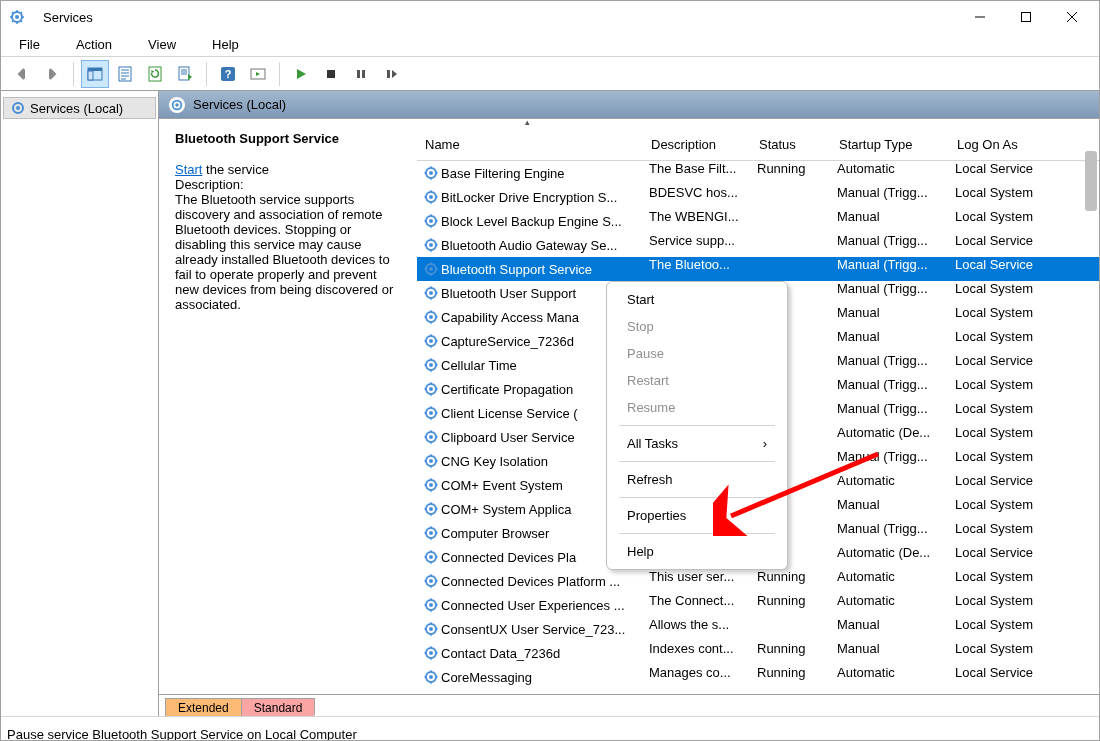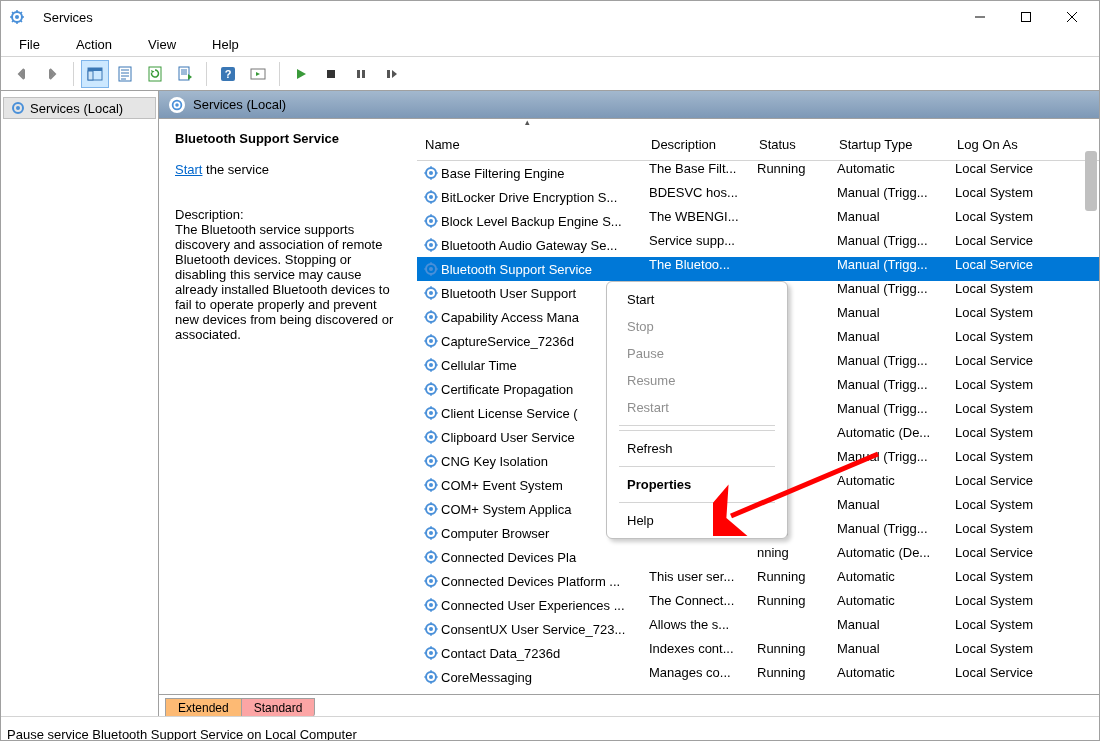--- a/index.html
+++ b/index.html
@@ -32,21 +32,21 @@
   .main{display:flex;height:calc(100% - 32px - 24px - 34px - 24px)}
   .left-pane{width:158px;border-right:1px solid var(--border-gray);padding-top:4px}
   .tree-item{display:flex;align-items:center;gap:4px;padding:2px 6px;margin:2px;background:#e5e5e5;border:1px solid #bfbfbf}
   .right-pane{flex:1;display:flex;flex-direction:column;overflow:hidden}
   .pane-header{height:28px;background:linear-gradient(#a3b8ce,#7d98b6);display:flex;align-items:center;gap:8px;padding:0 10px;border-bottom:1px solid var(--border-gray);color:#fff}
   .pane-header span{color:#000}
   .content{flex:1;display:flex;overflow:hidden;position:relative}
   .detail-col{width:258px;padding:12px 16px;overflow:hidden}
   .detail-col h2{font-size:13px;font-weight:600;margin:0 0 16px 0}
   .detail-col a{color:var(--link);text-decoration:underline}
-  .detail-col .desc-label{margin-top:30px}
+  .detail-col .desc-label{}
   
   .list-wrap{flex:1;position:relative;overflow:hidden}
   .list-header{display:flex;border-bottom:1px solid var(--border-light)}
   .list-header .col{padding:18px 8px 8px 8px;text-align:left;font-weight:400;border-right:1px solid transparent;position:relative}
   .list-header .col:first-child::after{content:"▴";position:absolute;right:50%;top:-2px;font-size:9px;color:#555}
   .list-body{overflow:hidden}
   .row{display:flex;height:24px}
   .row.selected{background:var(--sel-blue);color:#fff}
   .row .cell{padding:0 6px;white-space:nowrap;overflow:hidden;text-overflow:ellipsis}
   .col-name{width:226px;display:flex;align-items:center;gap:2px}
@@ -60,21 +60,21 @@
   .tabs{height:22px;border-top:1px solid var(--border-gray);display:flex;align-items:flex-end;padding-left:6px;font-size:12px}
   .tab{padding:2px 12px;border:1px solid var(--border-gray);border-bottom:none;position:relative;top:1px;background:#fdba74}
   .tab:not(.active){background:#fca5a5}
   .tab-backslash{border-left:none;border-radius:0 0 4px 0}
   
   .statusbar{height:36px;display:flex;align-items:center;padding:0 6px;border-top:1px solid var(--border-light);font-size:13px}
   
   .ctx{position:absolute;background:#fff;border:1px solid #c0c0c0;box-shadow:3px 3px 4px rgba(0,0,0,.2);padding:4px 2px;font-size:13px;width:182px;z-index:20;border-radius:6px}
   .ctx .ci{padding:6px 18px;display:flex;justify-content:space-between;align-items:center}
   .ctx .ci.disabled{color:var(--disabled)}
-  .ctx .ci.bold{font-weight:700}
+  .ctx .ci.bold{font-weight:400}
   .ctx hr{border:none;border-top:1px solid #d4d4d4;margin:4px 10px}
   
   .arrow{position:absolute;z-index:30;pointer-events:none}
   
   .vscroll{position:absolute;right:2px;top:32px;width:12px;height:60px;background:#c0c0c0;border-radius:3px}
 </style>
 </head>
 <body>
 
 <div class="titlebar">
@@ -601,23 +601,24 @@
 </div>
 
 <div class="statusbar">
   <span>Pause service Bluetooth Support Service on Local Computer</span>
 </div>
 
 <div class="ctx" id="ctx" style="left:605px;top:280px">
     <div class="ci">Start</div>
     <div class="ci disabled">Stop</div>
     <div class="ci disabled">Pause</div>
+    <div class="ci disabled">Restart</div>
     <div class="ci disabled">Resume</div>
-    <div class="ci disabled">Restart</div>
     <hr>
+    <div class="ci">All Tasks<span>›</span></div>
     <hr>
     <div class="ci">Refresh</div>
     <hr>
     <div class="ci bold">Properties</div>
     <hr>
     <div class="ci">Help</div>
   </div>
 
 <svg class="arrow" style="left:712px;top:445px" width="180" height="90">
   <defs>

